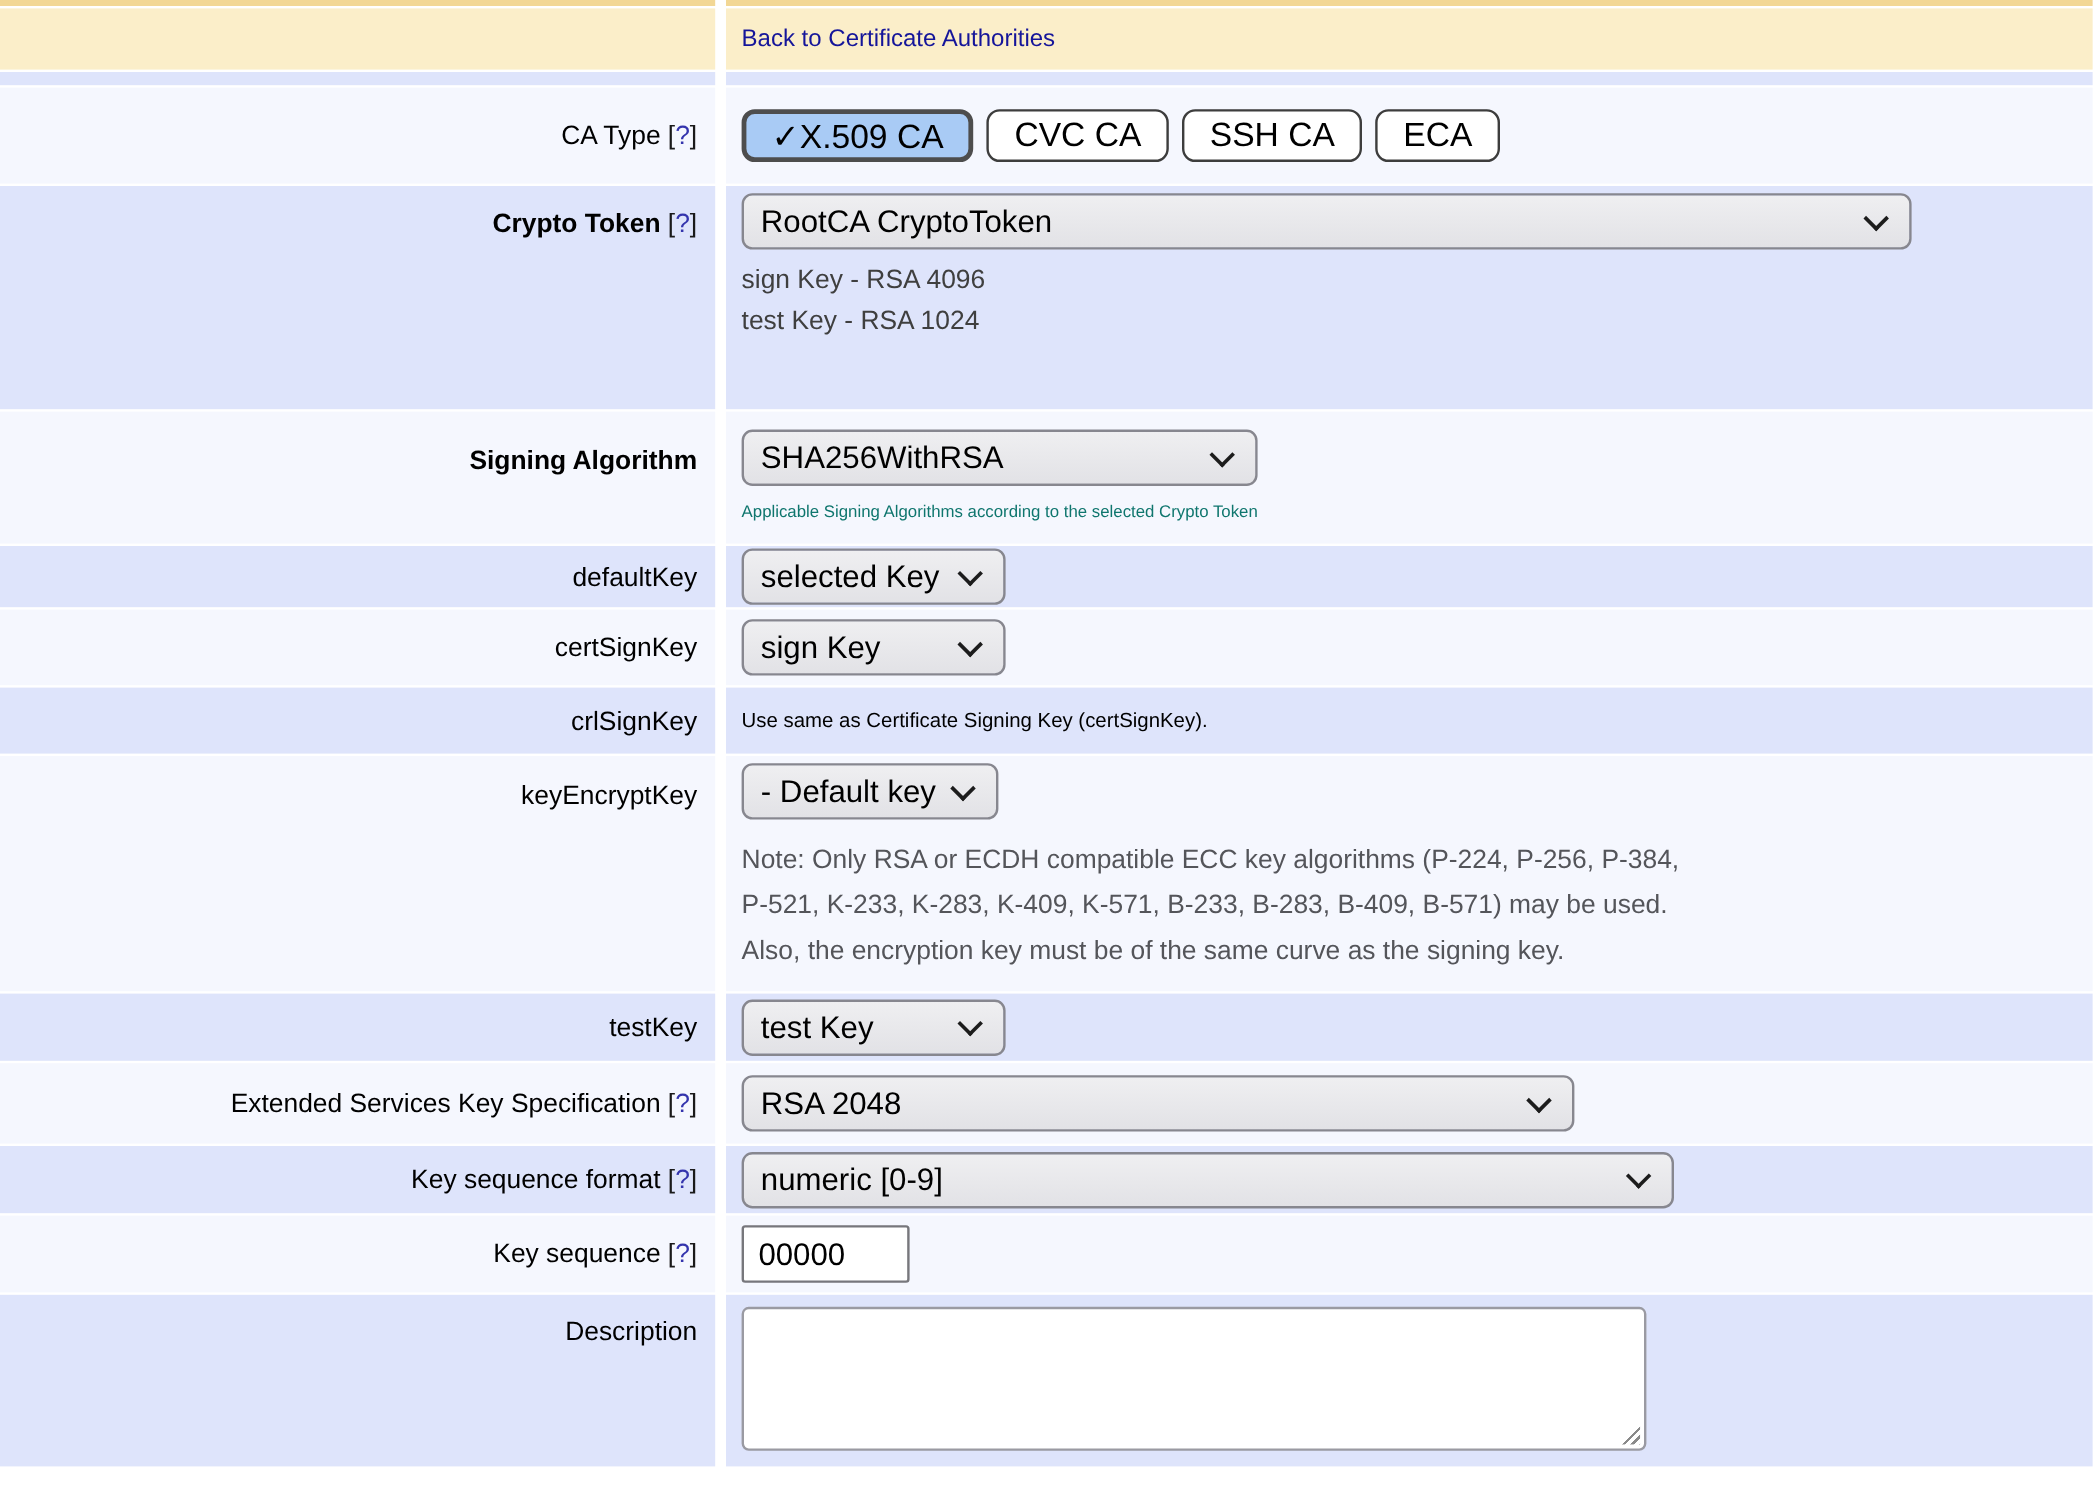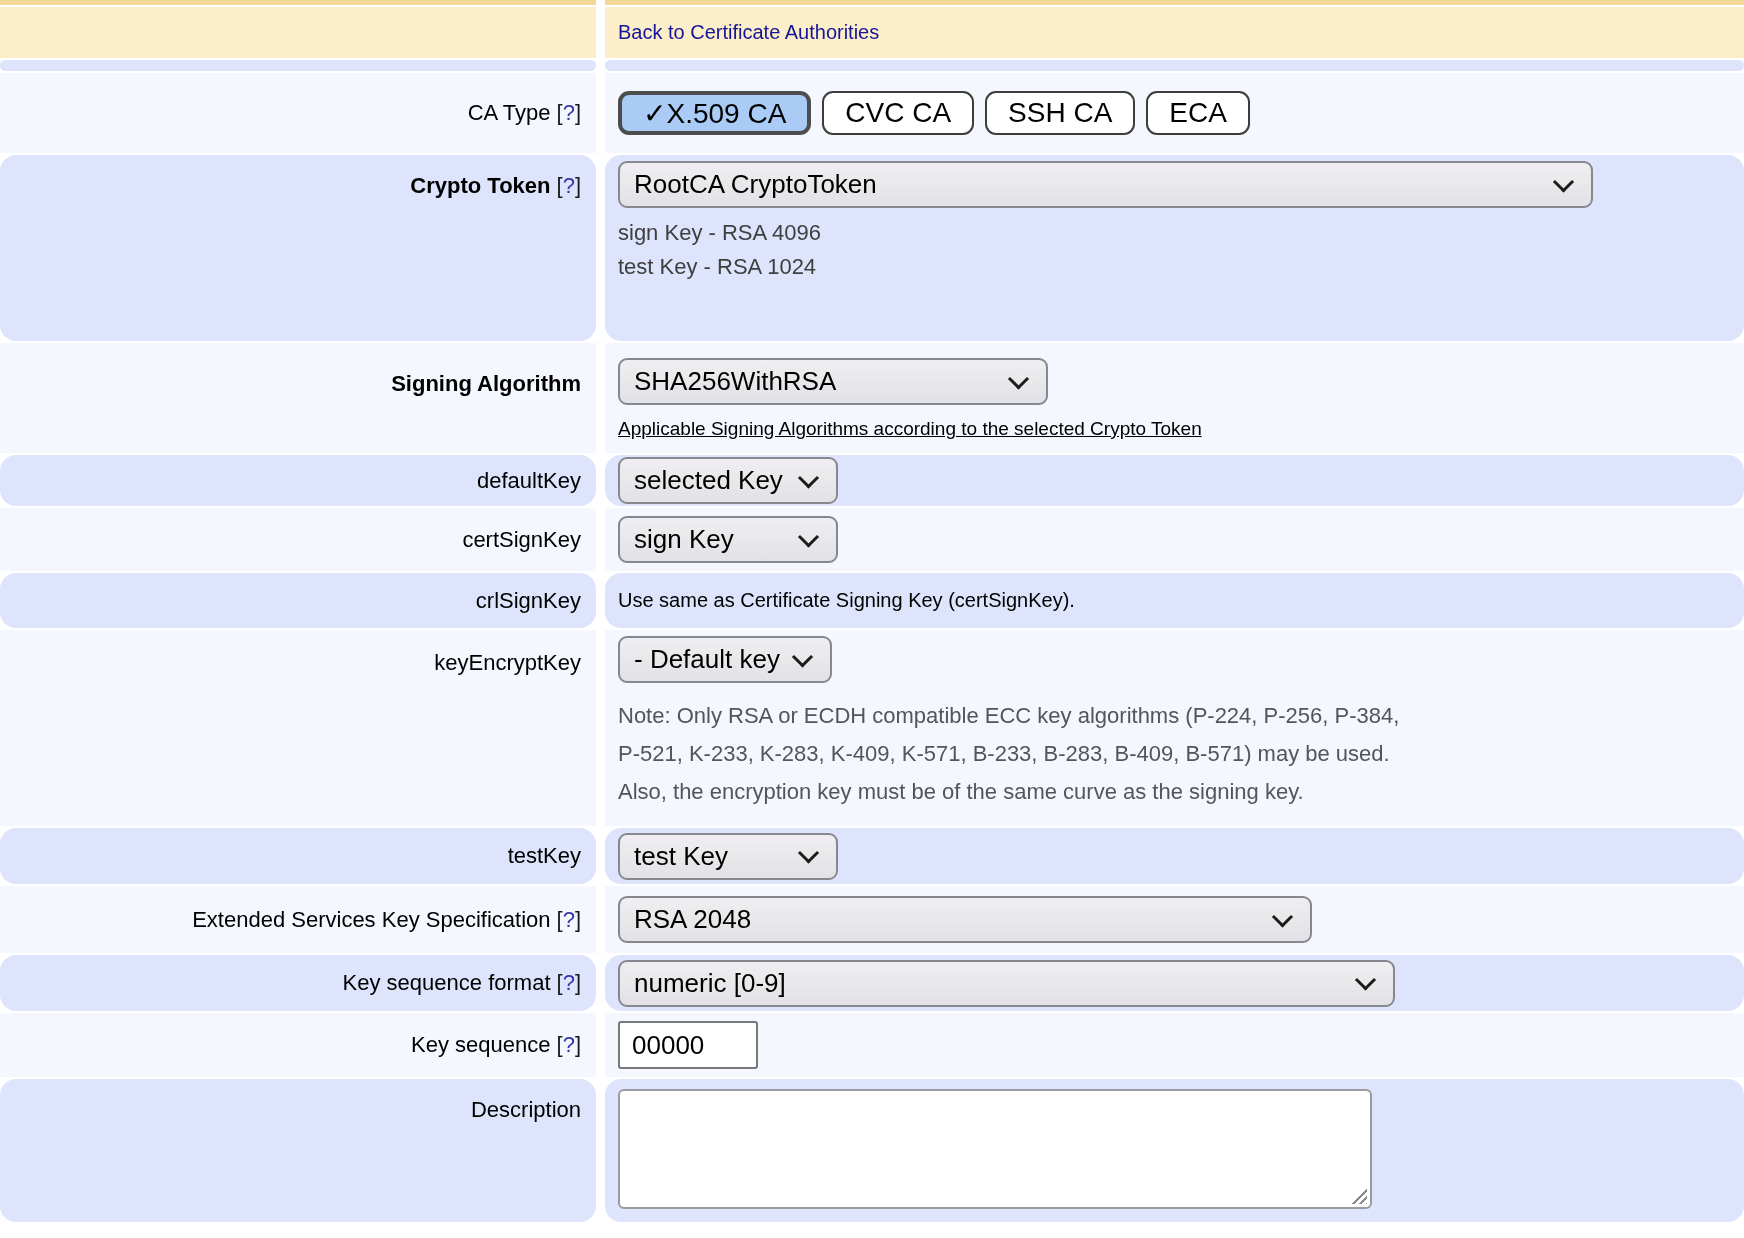--- a/index.html
+++ b/index.html
@@ -9,21 +9,21 @@
   .row { display:flex; gap:9px; }
 
   
   .cl { width:596px; flex:none; box-sizing:border-box; display:flex;
         justify-content:flex-end; align-items:center; padding-right:15px; }
   .cr { flex:1; box-sizing:border-box; display:flex; align-items:center; padding-left:13px; }
 
   
   .yel  .cl, .yel  .cr { background:#fbeec9; }
   .str  .cl, .str  .cr { background:#f2d795; }
-  .lav  .cl, .lav  .cr { background:#dee4fb;border-radius:16px; }
+  .lav  .cl, .lav  .cr { background:#dee4fb; }
   .lit  .cl, .lit  .cr { background:#f5f7fe; }
 
   
   .r-strip   { height:5px; }
   .r-header  { height:51px; }
   .r-spacer  { height:11px; }
   .r-catype  { height:80px; }
   .r-crypto  { height:186px; }
   .r-signalg { height:110px; }
   .r-defkey  { height:51px; }
@@ -70,22 +70,22 @@
   
   .btnbar { display:flex; align-items:center; gap:11px; }
   .btn { height:44px; box-sizing:border-box; background:#ffffff; border:2px solid #3d3d3d;
          border-radius:11px; font-size:28px; color:#000; padding:0 21px;
          display:flex; align-items:center; font-family:"Liberation Sans", sans-serif; cursor:pointer; }
   .btn.sel { background:#a9cbf5; border:4px solid #4d4d4d; }
 
   
   .keys { margin-top:8px; }
   .keys div { font-size:22px; color:#3f3f3f; line-height:34px; }
-  .small-note { margin-top:13px; font-size:19px; color:#000000;text-decoration:underline; }
-  .plain { font-size:20px; color:#000; }
+  .small-note { margin-top:13px; font-size:14px; color:#0f766e; }
+  .plain { font-size:17px; color:#000; }
   .note { margin-top:14px; }
   .note div { font-size:22px; color:#54555a; line-height:38px; }
 
   
   .inp { width:140px; height:48px; box-sizing:border-box; border:2px solid #77777c; border-radius:3px;
          font-size:26px; padding:0 12px; font-family:"Liberation Sans", sans-serif; background:#fff; color:#000; }
   .ta-wrap { position:relative; width:754px; height:120px; }
   .ta { width:754px; height:120px; box-sizing:border-box; border:2px solid #9a9aa2; border-radius:6px;
         background:#fff; resize:none; font-size:24px; font-family:"Liberation Sans", sans-serif; padding:8px 12px; }
   .resize-handle { position:absolute; right:5px; bottom:5px; width:17px; height:17px;

